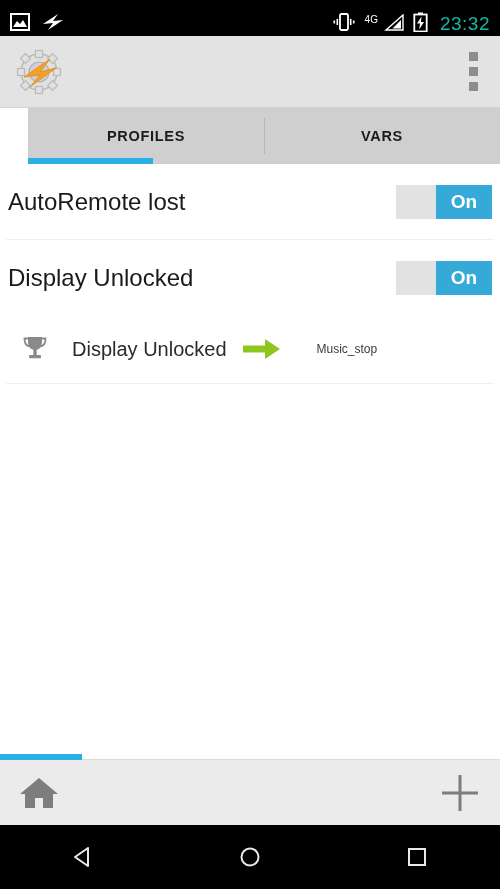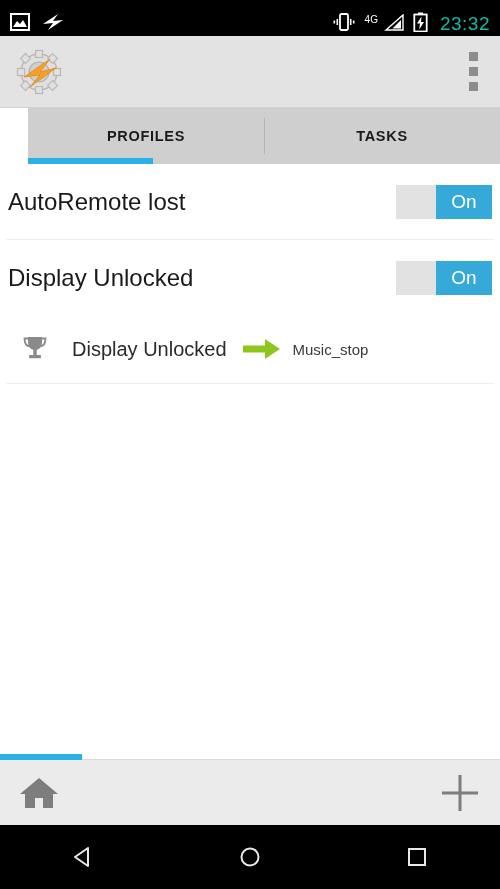--- a/index.html
+++ b/index.html
@@ -51,36 +51,36 @@
 
   
   .list { background:#fff; }
   .profile-row {
     height:75px; display:flex; align-items:center;
     padding:0 8px 0 8px; position:relative;
   }
   .profile-name { font-size:24px; color:#1a1a1a; font-weight:normal; }
   .toggle {
     margin-left:auto; width:96px; height:34px; background:#e2e2e2;
-    display:flex; justify-content:flex-end; align-items:stretch; cursor:pointer;
+    display:flex; justify-content:flex-end; align-items:stretch; cursor:pointer;font-weight:bold;
   }
   .toggle .thumb {
     width:56px; background:#35aad8; color:#fff; font-size:19px;
     display:flex; align-items:center; justify-content:center;
   }
   .divider { height:1px; background:#efefef; margin:0 6px; }
 
   
   .detail-row {
     height:68px; display:flex; align-items:center; padding:0 8px 0 20px;
   }
   .trophy { width:30px; height:30px; margin-right:22px; flex:0 0 auto; }
   .detail-trigger { font-size:20px; color:#2b2b2b; }
   .arrow { width:38px; height:24px; margin:0 12px 0 16px; flex:0 0 auto; }
-  .detail-task { font-size:15px; color:#3a3a3a; }
+  .detail-task { font-size:12px; color:#3a3a3a;margin-left:24px; }
 
   
   .bottombar {
     position:absolute; left:0; bottom:64px; width:500px; height:66px;
     background:#ebebeb; display:flex; align-items:center; padding:0 18px;
     border-top:1px solid #dcdcdc;
   }
   .bb-accent { position:absolute; left:0; top:-6px; width:82px; height:6px; background:#29b0e5; }
   .home-icon { width:42px; height:36px; cursor:pointer; }
   .plus-icon { margin-left:auto; width:44px; height:44px; cursor:pointer; }
@@ -161,21 +161,21 @@
     </span>
     <span class="overflow">
       <i></i>
       <i></i>
       <i></i>
     </span>
   </div>
 
   <div class="tabbar">
     <div class="tab">PROFILES</div>
-    <div class="tab">TASKS</div>
+    <div class="tab">VARS</div>
     <div class="tab-indicator"></div>
   </div>
 
   <div class="list">
 
     <div class="profile-row">
       <span class="profile-name">AutoRemote lost</span>
       <span class="toggle">
         <span class="thumb">On</span>
       </span>

